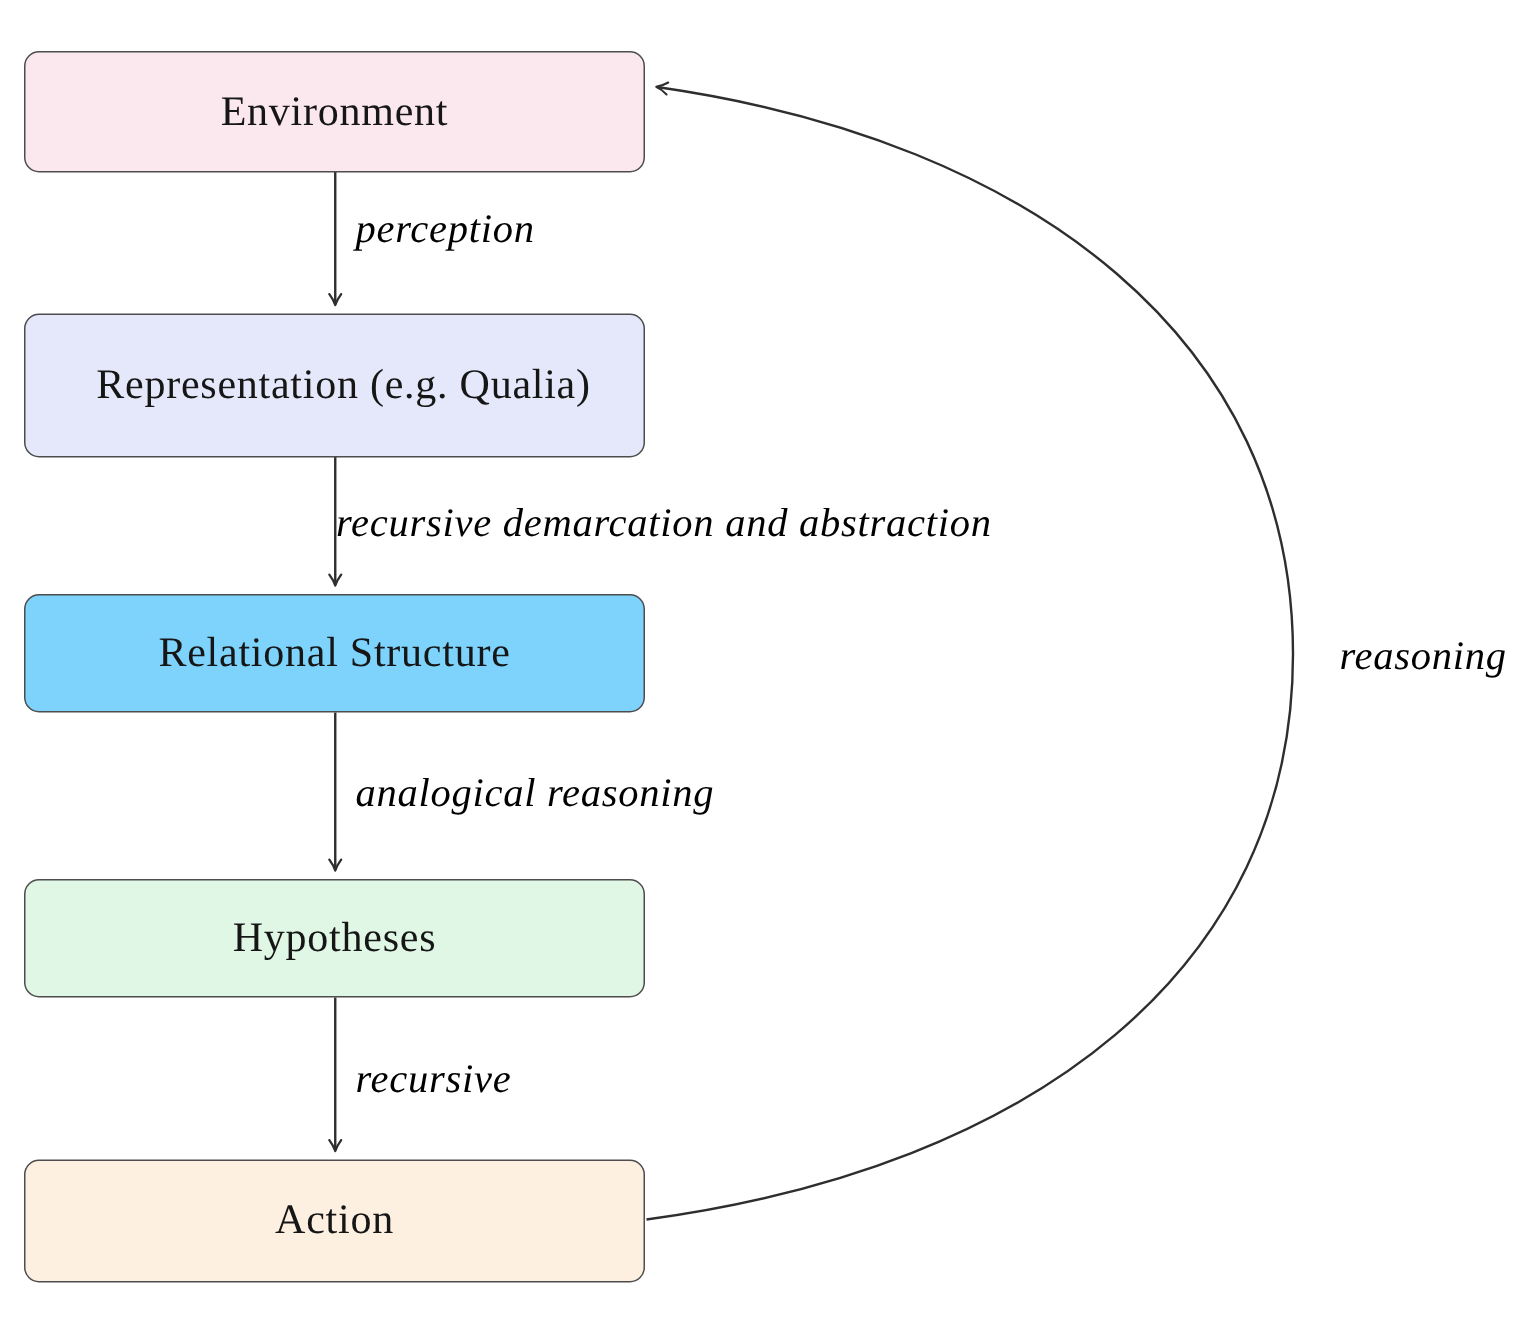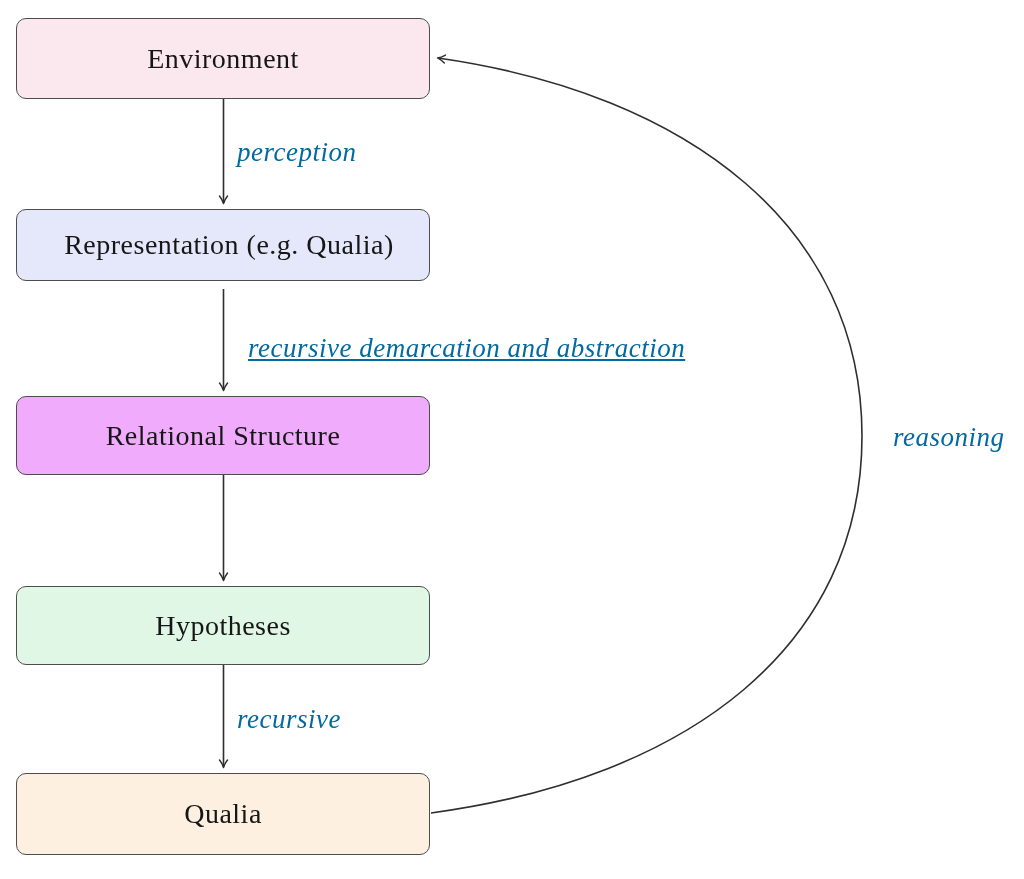--- a/index.html
+++ b/index.html
@@ -19,35 +19,35 @@
     border: 1.5px solid #4d4d4d;
     border-radius: 10px;
     display: flex;
     align-items: center;
     justify-content: center;
     font-size: 28px;
     color: #161616;
     letter-spacing: 0.5px;
   }
   .node-environment   { top: 18px;  height: 81px; }
-  .node-representation{ top: 209px; height: 72px; padding-left: 12px; }
+  .node-representation{ top: 209px; height: 96px; padding-left: 12px; }
   .node-relational    { top: 396px; height: 79px; }
   .node-hypotheses    { top: 586px; height: 79px; align-items: center; }
   .node-action        { top: 773px; height: 82px; }
   .edge-label {
     position: absolute;
     font-style: italic;
     font-size: 27px;
     line-height: 32px;
-    color: #0369a1;
+    color: #000000;
     white-space: nowrap;
     letter-spacing: 0.5px;
   }
   .label-perception { left: 237px; top: 136px; }
-  .label-recursive  { left: 248px; top: 332px; text-decoration: underline; }
+  .label-recursive  { left: 224px; top: 332px; }
   .label-analogical { left: 237px; top: 512px; }
   .label-morality   { left: 237px; top: 703px; }
   .label-feedback   { left: 893px; top: 421px; }
   svg.edges-layer {
     position: absolute;
     left: 0; top: 0;
     width: 1024px; height: 879px;
     pointer-events: none;
   }
   svg.edges-layer path.edge {
@@ -67,38 +67,39 @@
         <path d="M1,1 Q5,4 8.5,5 Q5,6 1,9" fill="none" stroke="currentColor" stroke-width="1.4" stroke-linecap="round" stroke-linejoin="round"></path>
       </marker>
     </defs>
     <path class="edge" d="M 223.5 99 L 223.5 203" marker-end="url(#arrowhead)"></path>
     <path class="edge" d="M 223.5 289 L 223.5 390" marker-end="url(#arrowhead)"></path>
     <path class="edge" d="M 223.5 475 L 223.5 580" marker-end="url(#arrowhead)"></path>
     <path class="edge" d="M 223.5 665 L 223.5 767" marker-end="url(#arrowhead)"></path>
     <path class="edge" d="M 431 813 C 690 778 862 645 862 436 C 862 228 690 94 438 58" marker-end="url(#arrowhead)"></path>
   </svg>
 
-  <div class="node node-environment" style="background-color: rgb(251, 232, 238); border-color: rgb(77, 77, 77);">
+  <div class="node node-environment" style="background-color: rgb(251, 232, 238); border-color: rgb(77, 77, 77); margin-top: 16px;">
     <span>Environment</span>
   </div>
 
   <div class="node node-representation" style="background-color: rgb(229, 232, 250); border-color: rgb(77, 77, 77);">
     <span>Representation (e.g. Qualia)</span>
   </div>
 
-  <div class="node node-relational" style="background-color: #f0abfc; border-color: rgb(77, 77, 77);">
+  <div class="node node-relational" style="background-color: #7dd3fc; border-color: rgb(77, 77, 77);">
     <span>Relational Structure</span>
   </div>
 
   <div class="node node-hypotheses" style="background-color: rgb(224, 247, 230); border-color: rgb(77, 77, 77);">
     <span>Hypotheses</span>
   </div>
 
   <div class="node node-action" style="background-color: rgb(253, 240, 224); border-color: rgb(77, 77, 77);">
-    <span>Qualia</span>
+    <span>Action</span>
   </div>
 
   <div class="edge-label label-perception">perception</div>
   <div class="edge-label label-recursive">recursive demarcation and abstraction</div>
+  <div class="edge-label label-analogical">analogical reasoning</div>
   <div class="edge-label label-morality">recursive</div>
   <div class="edge-label label-feedback">reasoning</div>
 
 </div>
 
 </body></html>

